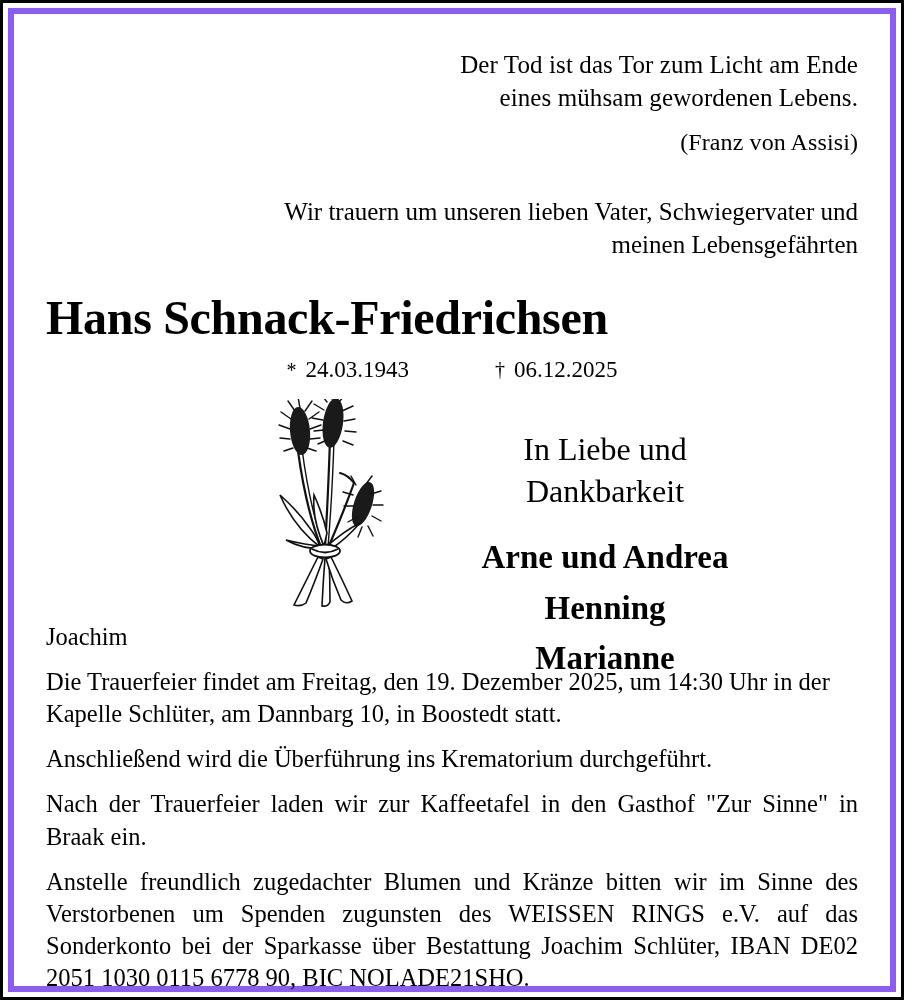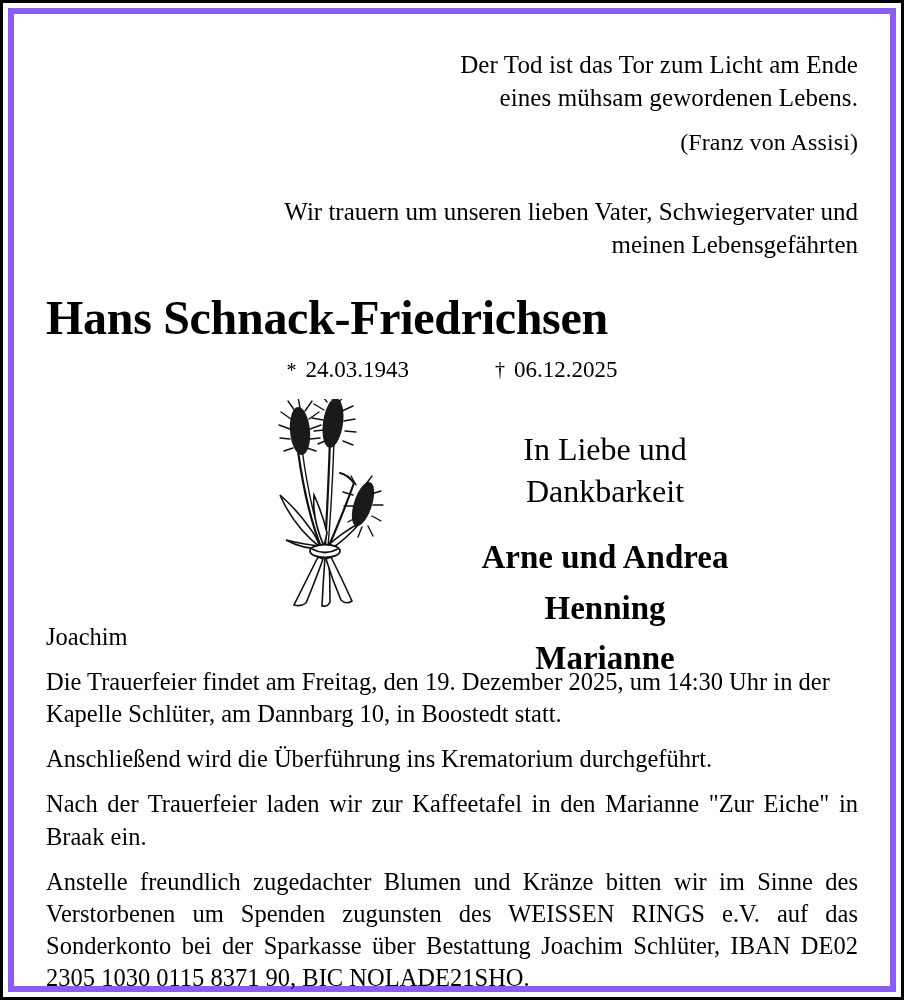--- a/index.html
+++ b/index.html
@@ -251,19 +251,19 @@
           <div>Henning</div>
           <div>Marianne</div>
         </div>
       </div>
     </div>
 
     <div class="body-text">
       <p class="place-line">Joachim</p>
       <p>Die Trauerfeier findet am Freitag, den 19. Dezember 2025, um 14:30 Uhr in der Kapelle Schlüter, am Dannbarg 10, in Boostedt statt.</p>
       <p>Anschließend wird die Überführung ins Krematorium durchgeführt.</p>
-      <p class="justified">Nach der Trauerfeier laden wir zur Kaffeetafel in den Marianne "Zur Eiche" in Braak ein.</p>
-      <p class="justified">Anstelle freundlich zugedachter Blumen und Kränze bitten wir im Sinne des Verstorbenen um Spenden zugunsten des WEISSEN RINGS e.V. auf das Sonderkonto bei der Sparkasse über Bestattung Joachim Schlüter, IBAN DE02 2305 1030 0115 8371 90, BIC NOLADE21SHO.</p>
+      <p class="justified">Nach der Trauerfeier laden wir zur Kaffeetafel in den Gasthof "Zur Sinne" in Braak ein.</p>
+      <p class="justified">Anstelle freundlich zugedachter Blumen und Kränze bitten wir im Sinne des Verstorbenen um Spenden zugunsten des WEISSEN RINGS e.V. auf das Sonderkonto bei der Sparkasse über Bestattung Joachim Schlüter, IBAN DE02 2051 1030 0115 6778 90, BIC NOLADE21SHO.</p>
 
     </div>
 
   </div>
 </div>
 
 </body></html>

